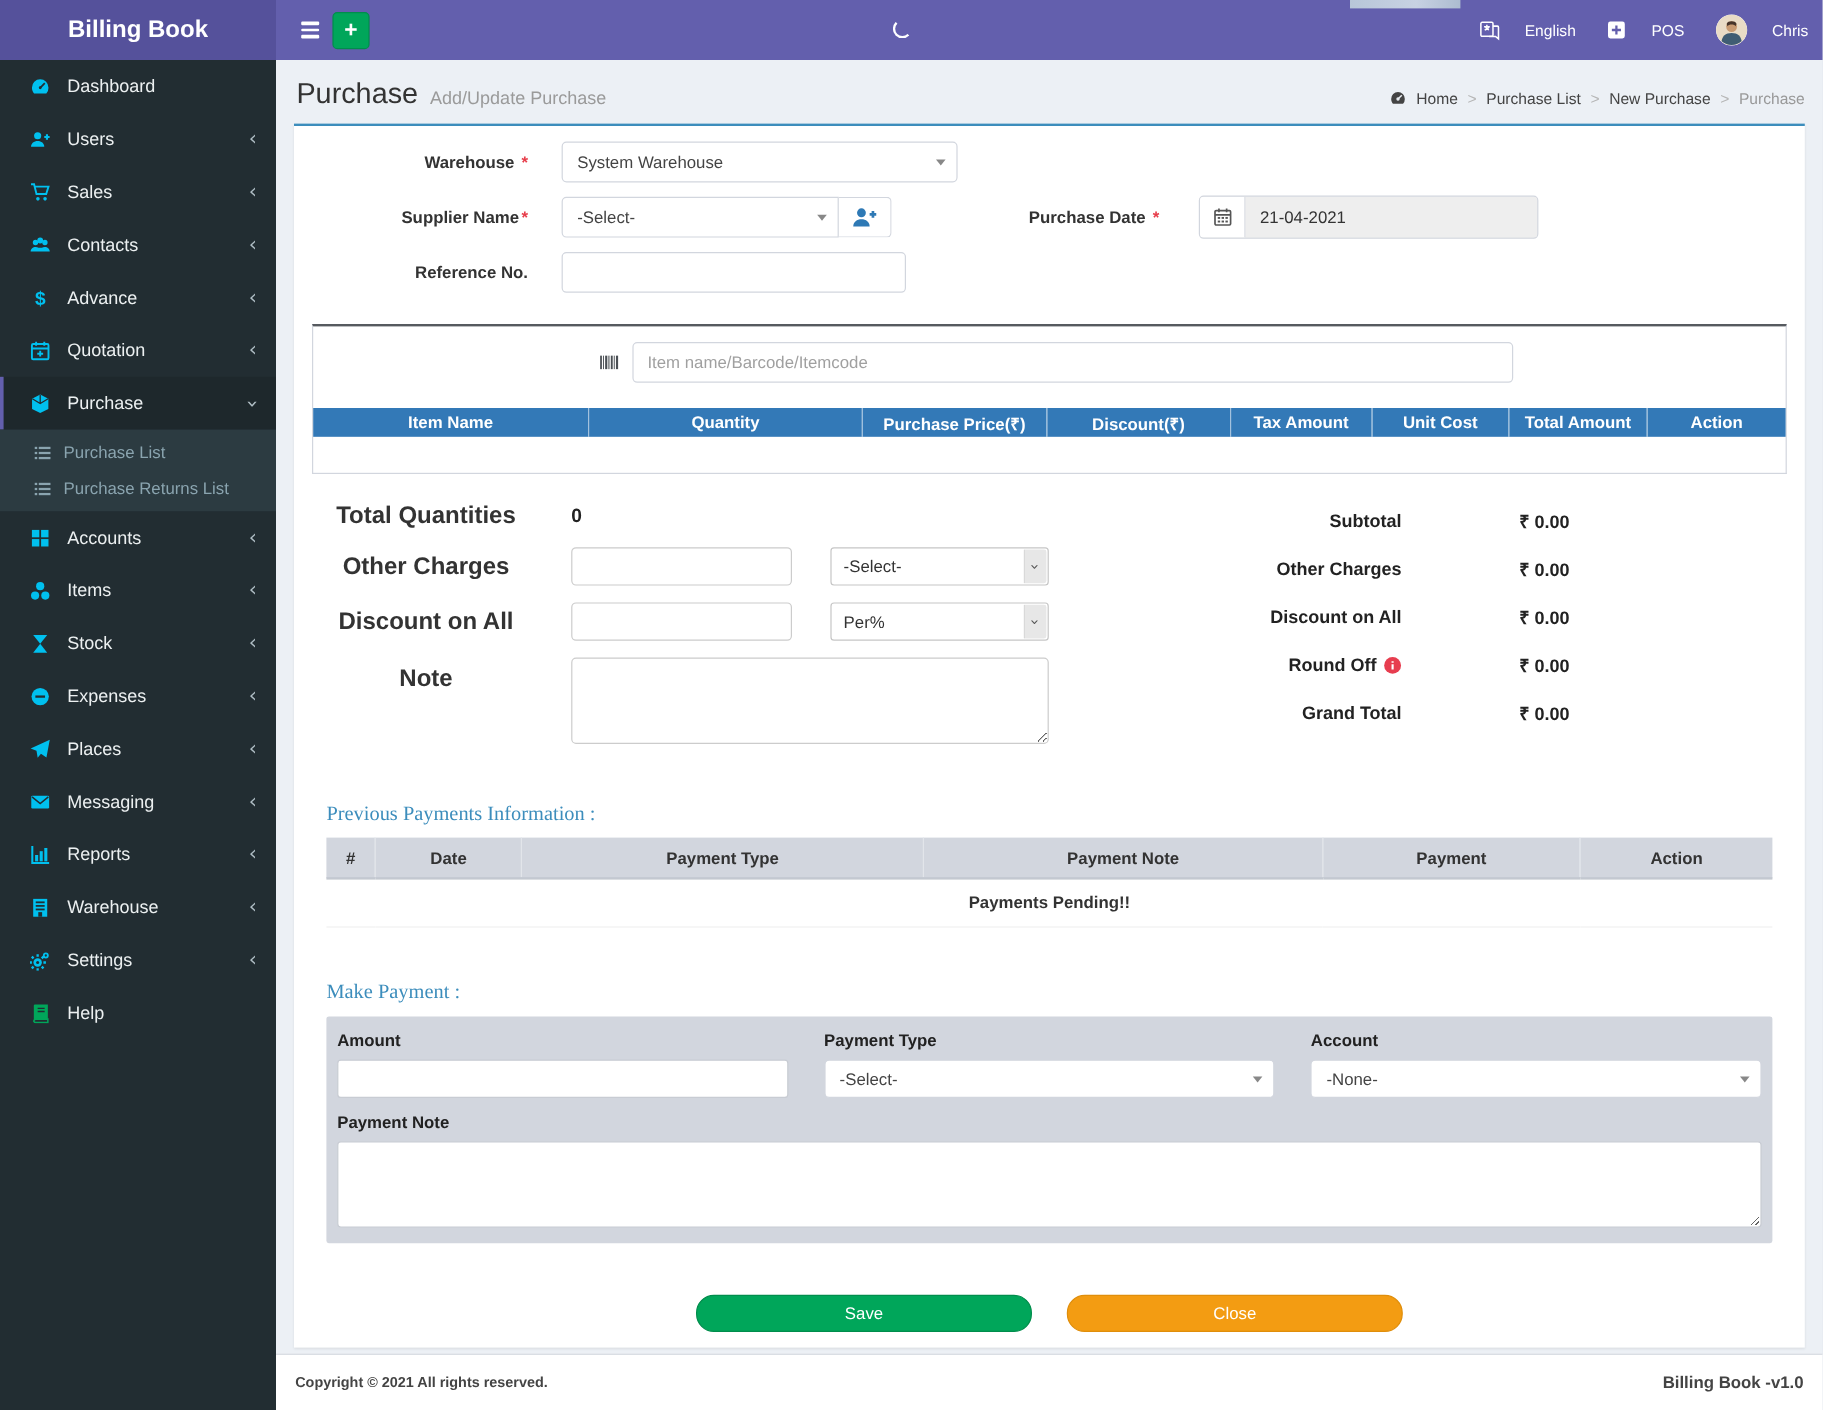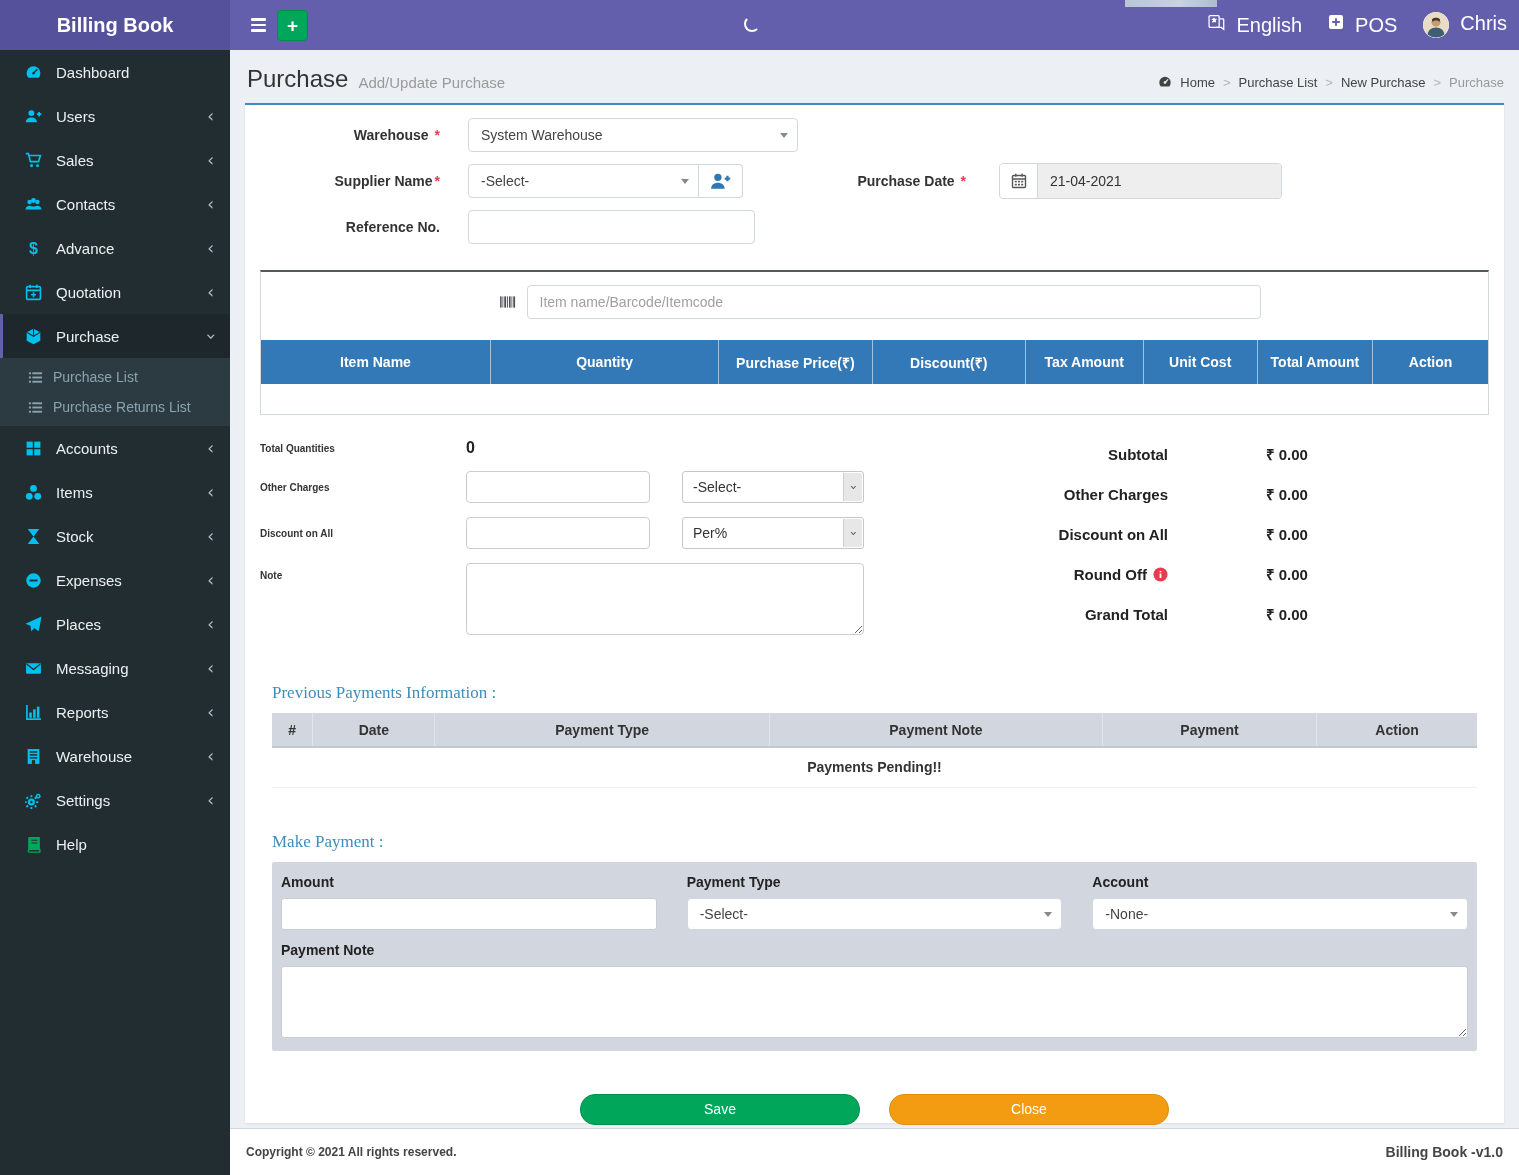--- a/index.html
+++ b/index.html
@@ -18,21 +18,21 @@
   .quick-add { position:absolute; left:277px; top:10px; width:31px; height:31px; background:#00a65a;
                border:1px solid #008d4c; border-radius:4px; color:#fff; font-size:19px; font-weight:bold;
                display:flex; align-items:center; justify-content:center; cursor:pointer; }
   .spinner { position:absolute; left:744px; top:16px; width:16px; height:16px; border-radius:50%;
              border:2px solid transparent; border-left-color:#fff; border-bottom-color:#fff;
              animation:spin 1.1s linear infinite; }
   @keyframes spin { to { transform:rotate(360deg);} }
   .artifact { position:absolute; left:1125px; top:0; width:92px; height:7px;
               background:linear-gradient(90deg,#c7d8e0,#d9e6ec 60%,#b9cdd6); opacity:.85; }
   .top-right { position:absolute; right:12px; top:0; height:50px; display:flex; align-items:center; gap:26px; color:#fff; }
-  .top-item { display:flex; align-items:flex-start; gap:11px; cursor:pointer; font-size:20px; }
+  .top-item { display:flex; align-items:center; gap:21px; cursor:pointer; font-size:13px; }
   .top-item .icon svg { display:block; }
   .avatar { width:26px; height:26px; border-radius:50%; overflow:hidden; background:#fff; flex:none; }
 
   
   .sidebar { position:absolute; left:0; top:50px; width:230px; bottom:0; background:#222d32; z-index:4; }
   .side-item { height:44px; display:flex; align-items:center; padding-left:22px; padding-right:16px;
                color:#ecf0f1; font-size:15px; cursor:pointer; border-left:3px solid transparent; }
   .side-item .icon { width:17px; height:17px; color:#00c0ef; margin-right:14px; flex:none; }
   .side-item .icon svg { width:17px; height:17px; display:block; }
   .side-item .lbl { flex:1; }
@@ -89,29 +89,29 @@
 
   
   .items-box { margin:26px 15px 0; border:1px solid #d2d6de; border-top:2px solid #565a5f; padding:13px 0 30px; }
   .search-group { width:772px; margin:0 auto; display:flex; align-items:center; }
   .barcode-cell { width:38px; display:flex; justify-content:center; color:#4a4f54; }
   .barcode-cell svg { width:18px; height:18px; display:block; }
   .search-input { flex:1; height:34px; border:1px solid #d2d6de; border-radius:4px; padding:0 12px; font-size:14px;
                   color:#333; font-family:inherit; }
   .search-input::placeholder { color:#a0a0a0; }
   .items-table { width:100%; border-collapse:collapse; margin-top:21px; table-layout:fixed; }
-  .items-table th { height:44px; background:#3379b7; color:#fff; font-size:14px; font-weight:bold; text-align:center;
+  .items-table th { height:24px; background:#3379b7; color:#fff; font-size:14px; font-weight:bold; text-align:center;
                     border-right:1px solid rgba(255,255,255,.55); }
   .items-table th:last-child { border-right:none; }
 
   
   .totals { display:flex; margin-top:24px; padding:0 15px; }
   .tleft { width:645px; }
   .trow { display:flex; align-items:center; margin-bottom:14px; }
-  .tlabel { width:190px; text-align:left; font-weight:bold; font-size:10px; color:#333; margin-right:16px; flex:none; }
+  .tlabel { width:190px; text-align:center; font-weight:bold; font-size:20px; color:#333; margin-right:26px; flex:none; }
   .tq-value { font-weight:bold; font-size:16px; color:#222; }
   .small-input { width:184px; height:32px; border:1px solid #ccc; border-radius:4px; font-family:inherit; padding:0 10px; font-size:14px; }
   .nselect { width:182px; height:32px; margin-left:32px; position:relative; border:1px solid #c6c6c6; border-radius:3px;
              background:#fff; display:flex; align-items:center; padding-left:10px; font-size:14px; color:#333; cursor:pointer; }
   .nselect .chevbox { position:absolute; right:1px; top:1px; bottom:1px; width:19px; background:#e7e7e7;
                       border-left:1px solid #cfcfcf; border-radius:0 2px 2px 0; display:flex; align-items:center;
                       justify-content:center; color:#555; }
   .nselect .chevbox span { display:inline-block; transform:rotate(-90deg); font-size:13px; font-family:"DejaVu Sans",sans-serif; }
   .trow.note-row { align-items:flex-start; }
   .trow.note-row .tlabel { padding-top:7px; }

